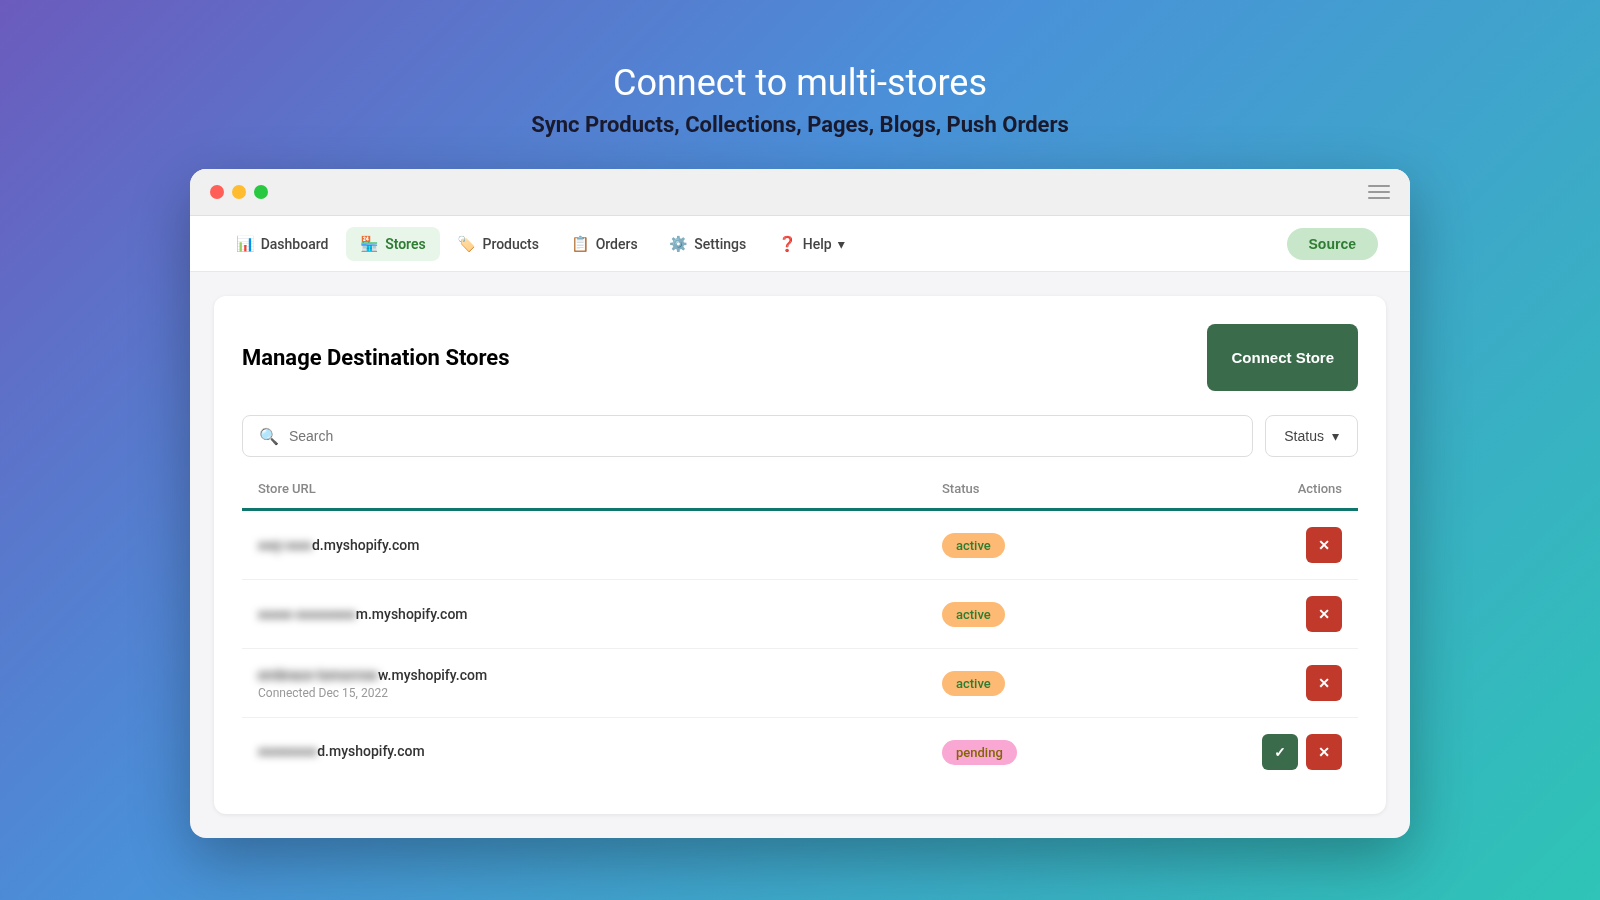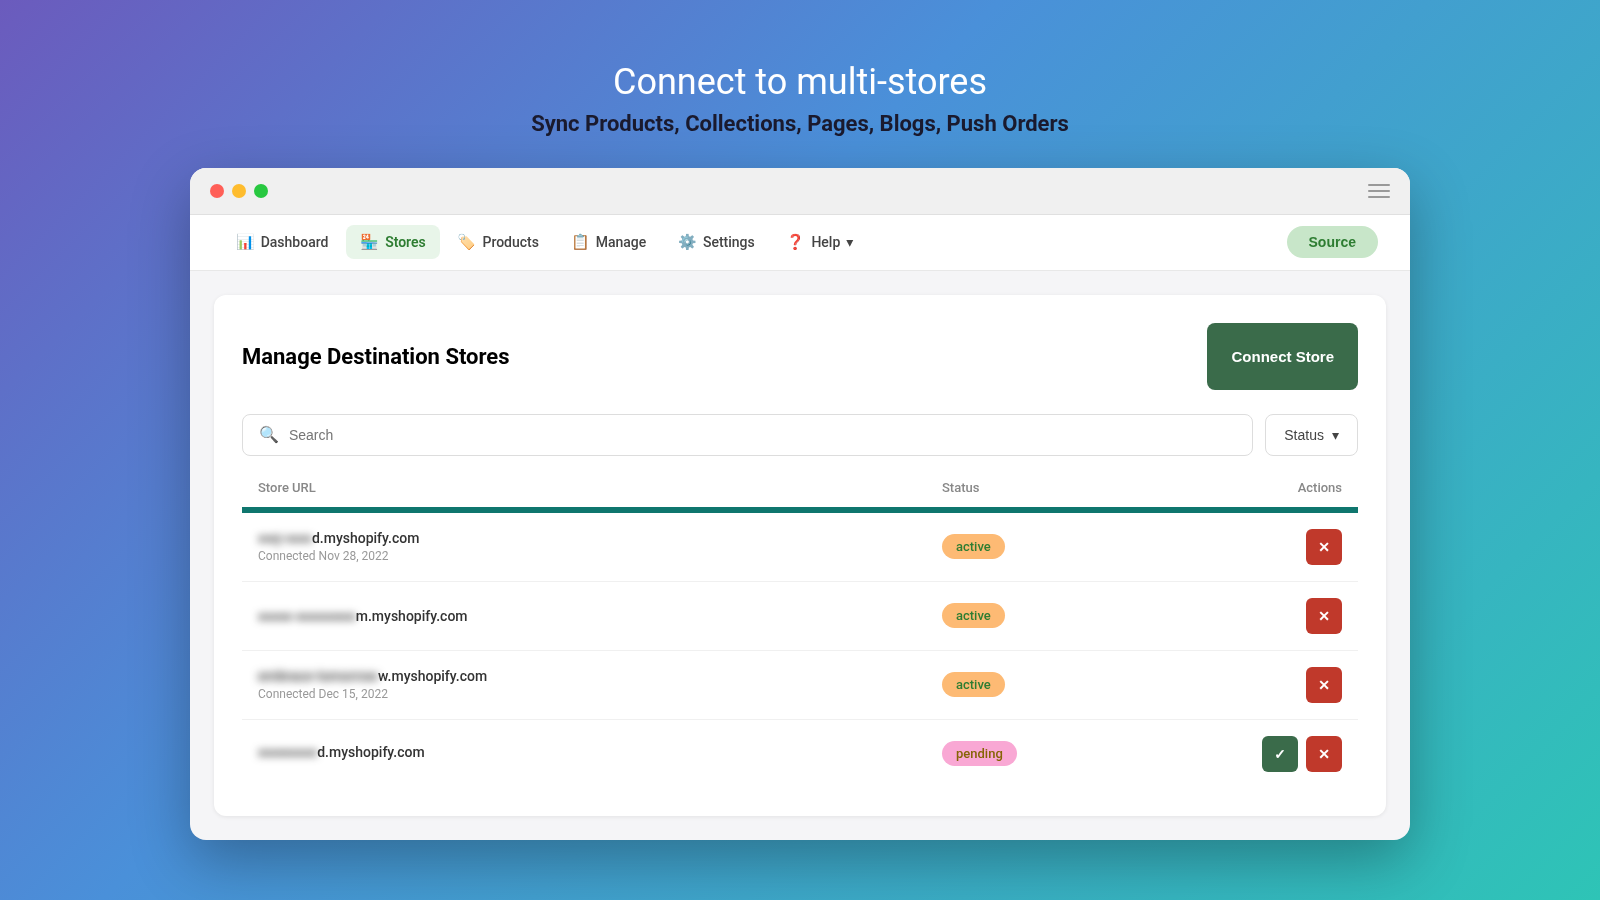--- a/index.html
+++ b/index.html
@@ -207,21 +207,21 @@
     }
 
     .table-container {
       width: 100%;
     }
 
     .table-header {
       display: grid;
       grid-template-columns: 1fr 200px 200px;
       padding: 0 16px 12px 16px;
-      border-bottom: 6px solid #0f766e;
+      border-bottom: 3px solid #0f766e;
       margin-top: 22px;
     }
 
     .table-header-cell {
       font-size: 13px;
       color: #888;
       font-weight: 500;
       text-transform: none;
     }
 
@@ -332,21 +332,21 @@
       <a class="nav-item active">
         <span class="nav-icon">🏪</span>
         <span>Stores</span>
       </a>
       <a class="nav-item">
         <span class="nav-icon">🏷️</span>
         <span>Products</span>
       </a>
       <a class="nav-item">
         <span class="nav-icon">📋</span>
-        <span>Manage</span>
+        <span>Orders</span>
       </a>
       <a class="nav-item">
         <span class="nav-icon">⚙️</span>
         <span>Settings</span>
       </a>
       <a class="nav-item">
         <span class="nav-icon">❓</span>
         <span>Help</span>
         <span>▾</span>
       </a>
@@ -378,21 +378,20 @@
         <div class="table-header-cell">Store URL</div>
         <div class="table-header-cell">Status</div>
         <div class="table-header-cell" style="text-align:right;">Actions</div>
       </div>
 
       <div class="table-row">
         <div>
           <div class="store-url">
             <span class="blurred-text">●●y-●●●</span><span>d.myshopify.com</span>
           </div>
-          <div class="store-connected-date">Connected Nov 28, 2022</div>
         </div>
         <div>
           <span class="status-badge active">active</span>
         </div>
         <div class="actions-cell">
           <button class="action-btn reject">✕</button>
         </div>
       </div>
 
       <div class="table-row">

